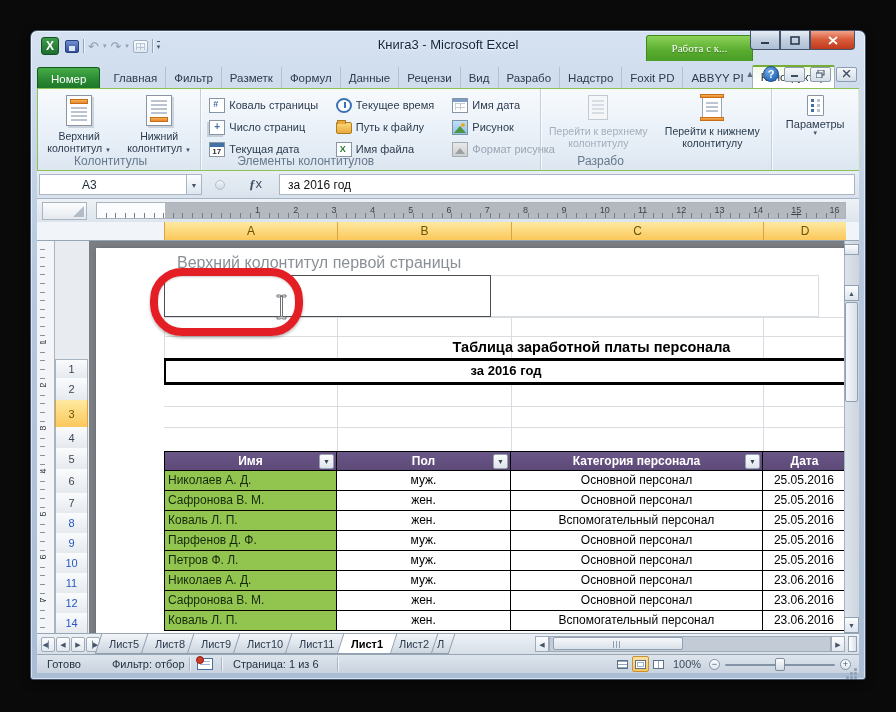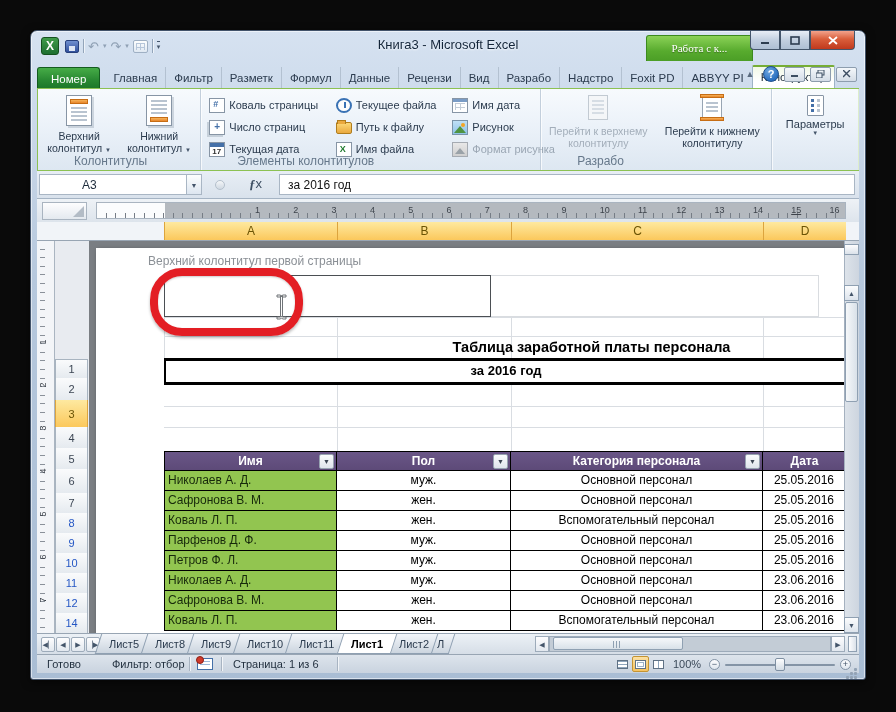--- a/index.html
+++ b/index.html
@@ -139,21 +139,21 @@
   .rowhdrs { position:absolute; left:18px; top:42px; width:34px; bottom:0; background:#e8ebf0; }
   .rh { position:absolute; left:0; width:33px; background:linear-gradient(#fafbfc,#e5eaef); border:1px solid #a8b4c0; border-top:none;
     font-size:11px; color:#3c4654; text-align:center; display:flex; align-items:center; justify-content:center; }
   .rh.first { border-top:1px solid #a8b4c0; }
   .rh.blue { color:#2456c4; }
   .rh.sel { background:linear-gradient(#fee9a0,#fbc85c); color:#6b5304; border-color:#dca43e; }
 
   .canvas { position:absolute; left:52px; top:42px; right:0; bottom:0; background:#7a7e83; overflow:hidden; }
   .page { position:absolute; left:7px; top:7px; width:750px; height:385px; background:#fff; box-shadow:2px 2px 5px rgba(0,0,0,.45); overflow:hidden; }
 
-  .hdr-label { position:absolute; left:52px; top:6px; font-size:12px; color:#8b9096; }
+  .hdr-label { position:absolute; left:81px; top:6px; font-size:16px; color:#8b9096; }
   .hdr-box { position:absolute; left:68px; top:27px; width:327px; height:42px; border:1px solid #4b4f54; background:#fff; }
   .hdr-box-right { position:absolute; left:395px; top:27px; width:328px; height:42px; border:1px solid #d9dce0; border-left:none; }
 
   .gl { position:absolute; background:#d9dde2; }
   .v1 { left:241px; top:69px; width:1px; height:134px; }
   .v2 { left:415px; top:69px; width:1px; height:134px; }
   .v3 { left:667px; top:69px; width:1px; height:134px; }
   .v0 { left:68px; top:69px; width:1px; height:41px; }
   .h1 { left:68px; top:69px; width:682px; height:1px; }
   .h2 { left:68px; top:88px; width:682px; height:1px; }
@@ -343,21 +343,21 @@
               <span>Число страниц</span>
             </div>
           <div class="sbtn">
               <span class="mi mi-date"></span>
               <span>Текущая дата</span>
             </div>
         </div>
         <div class="col c2">
           <div class="sbtn">
               <span class="mi mi-time"></span>
-              <span>Текущее файла</span>
+              <span>Текущее время</span>
             </div>
           <div class="sbtn">
               <span class="mi mi-path"></span>
               <span>Путь к файлу</span>
             </div>
           <div class="sbtn">
               <span class="mi mi-file"></span>
               <span>Имя файла</span>
             </div>
         </div>

